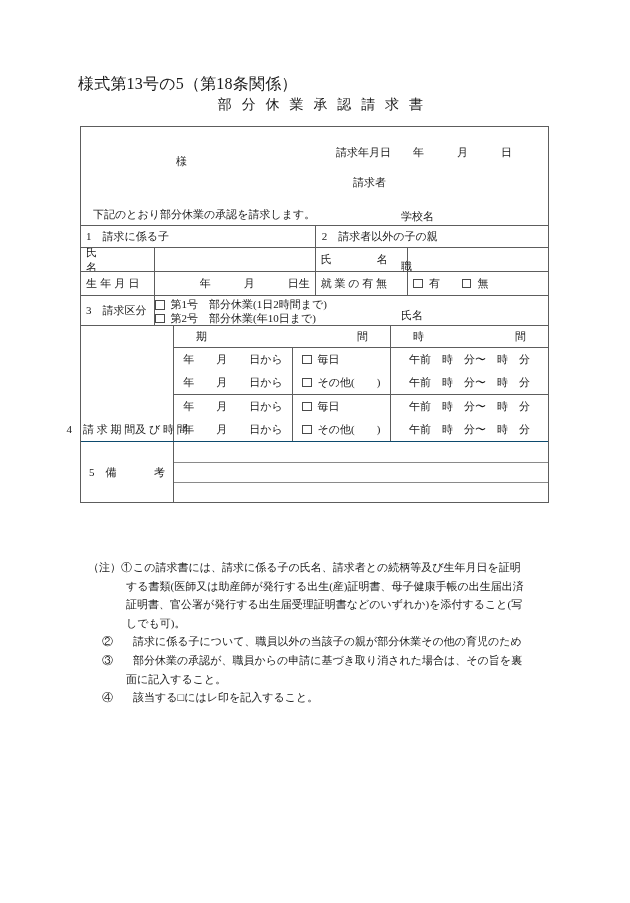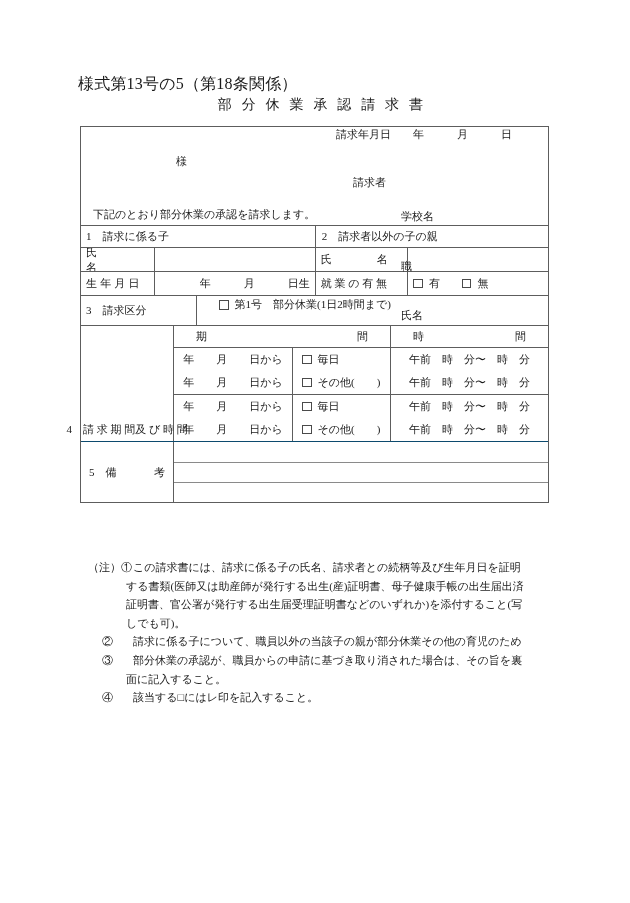--- a/index.html
+++ b/index.html
@@ -55,21 +55,21 @@
     font-size: 11px;
   }
 
   .hdr-block {
     position: relative;
     height: 98px;
   }
   .req-date {
     position: absolute;
     left: 255px;
-    top: 0;
+    top: 18px;
     white-space: pre;
     font-size: 11px;
   }
   .addressee {
     position: absolute;
     left: 95px;
     top: 27px;
     font-size: 11px;
   }
   .requester {
@@ -133,25 +133,24 @@
     margin-right: 6px;
     vertical-align: middle;
     background: #fff;
     flex: none;
   }
 
   
   .sec3-lab { width: 73px; }
   .sec3-body {
     flex: 1;
-    padding: 2px 22px;
+    padding: 2px 0;
     box-sizing: border-box;
     font-size: 11px;
     line-height: 13.5px;
-    margin-left: 42px;
   }
   .sec3-line { display: flex; align-items: center; }
 
   
   .sec4 { display: flex; border-top: 1px solid #5d5d5d; }
   .sec4-lab {
     width: 93px;
     box-sizing: border-box;
     border-right: 1px solid #5d5d5d;
     display: flex;
@@ -297,20 +296,24 @@
       </div>
     </div>
 
     <div class="row" style="height:30px">
       <div class="cell sec3-lab">3　請求区分</div>
       <div class="sec3-body bl">
         <div class="sec3-line">
           <span class="chk"></span>
           <span>第1号　部分休業(1日2時間まで)</span>
         </div>
+        <div class="sec3-line">
+          <span class="chk"></span>
+          <span>第2号　部分休業(年10日まで)</span>
+        </div>
       </div>
     </div>
 
     <div class="sec4">
       <div class="sec4-lab">
         <span>4　請 求 期 間</span>
         <span>及 び 時 間</span>
       </div>
       <div class="sec4-right">
 

